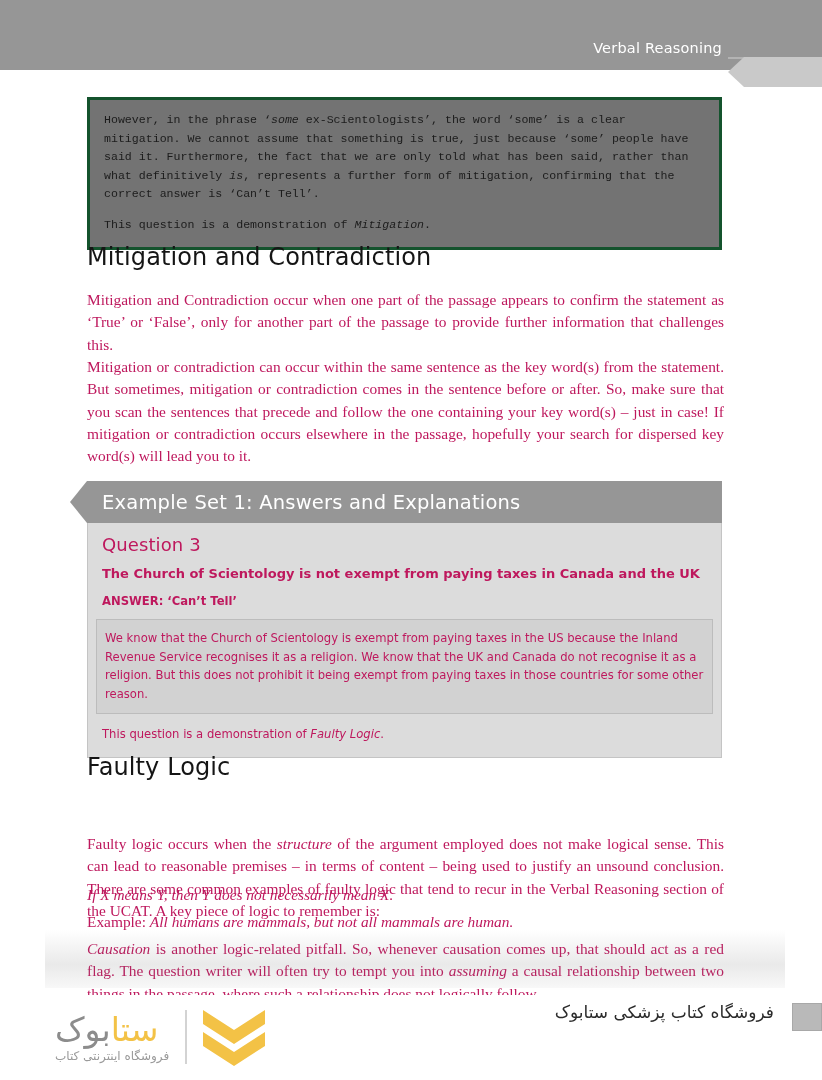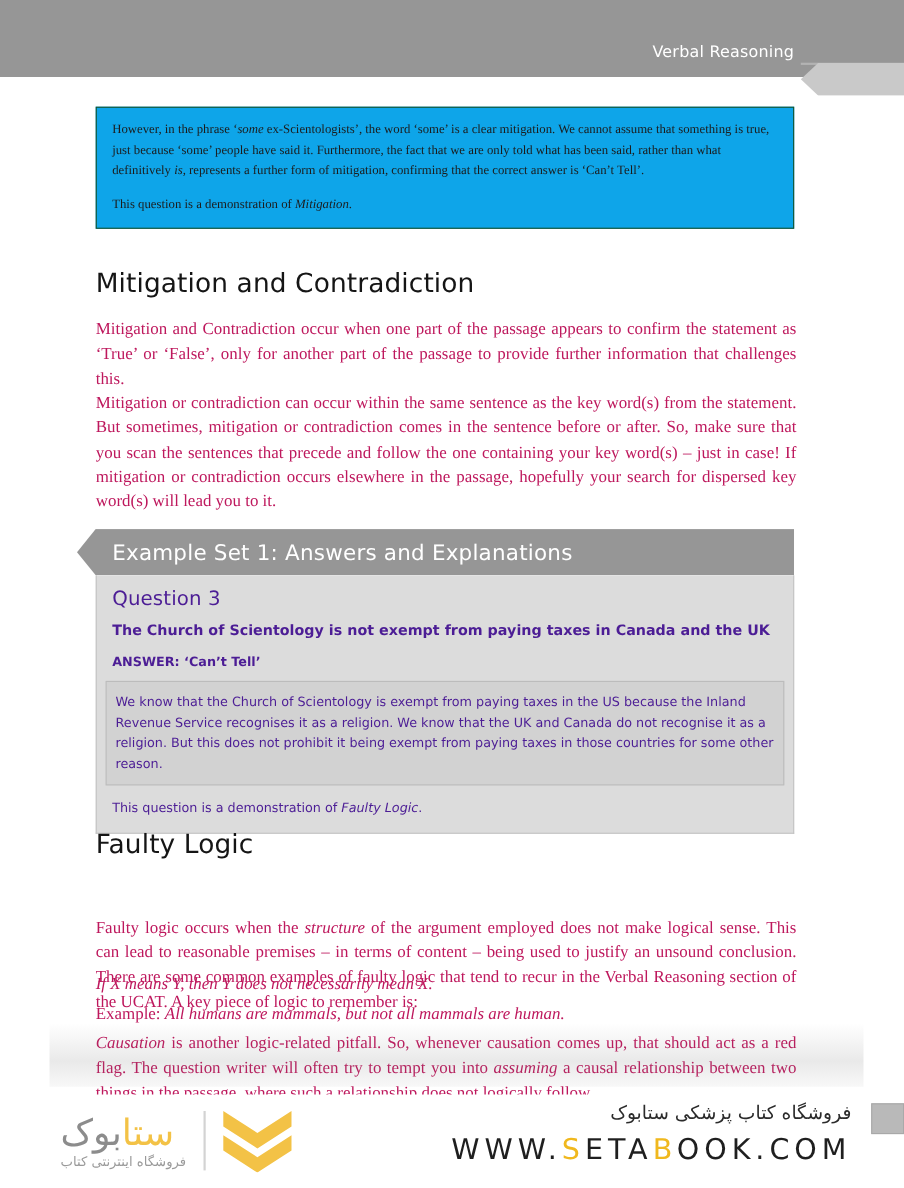--- a/index.html
+++ b/index.html
@@ -45,24 +45,24 @@
     top: 57px; left: 728px;
     width: 94px; height: 2px;
     background: #b3b3b3;
   }
 
   
   .gray-box {
     position: absolute;
     left: 87px;
     width: 635px;
-    background: #0ea5e9;
-    border: 1px solid #14532d;
+    background: #737373;
+    border: 3px solid #14532d;
     padding: 11px 14px 12px 14px;
-    font-family: Liberation Serif, serif;
+    font-family: Liberation Mono, monospace;
     font-size: 11.6px;
     line-height: 18.6px;
     color: #1c1c1c;
   }
   .gray-box p { margin: 0; }
   .gray-box p + p { margin-top: 12px; }
   .gray-box i { font-style: italic; }
 
   #box-mitigation { top: 97px; }
 
@@ -127,21 +127,21 @@
     white-space: nowrap;
   }
   .example-body {
     margin-left: 17px;
     width: 635px;
     background: #dcdcdc;
     border: 1px solid #c4c4c4;
     border-top: none;
     padding: 11px 14px 13px 14px;
     font-family: "DejaVu Sans", sans-serif;
-    color: #4c1d95;
+    color: #be185d;
   }
   .q-heading {
     font-size: 18px;
     font-weight: 400;
     margin: 0 0 10px 0;
     letter-spacing: 0.1px;
   }
   .q-statement {
     font-size: 13px;
     font-weight: bold;
@@ -310,19 +310,18 @@
       <div class="chev-mark">
         <svg width="66" height="58" viewBox="0 0 66 58" xmlns="http://www.w3.org/2000/svg">
           <path d="M2 2 L33 22 L64 2 L64 16 L33 36 L2 16 Z" fill="#f3c246"></path>
           <path d="M2 24 L33 44 L64 24 L64 38 L33 58 L2 38 Z" fill="#f3c246"></path>
         </svg>
       </div>
     </div>
 
     <div class="footer-right">
       <div class="fa-line">فروشگاه کتاب پزشکی ستابوک</div>
-      <div class="url-line"><span>WWW.</span><span class="gold">S</span><span>ETA</span><span class="gold">B</span><span>OOK</span><span>.COM</span></div>
     </div>
   </div>
 
   <div class="page-tab"></div>
 
 </div>
 
 </body></html>

